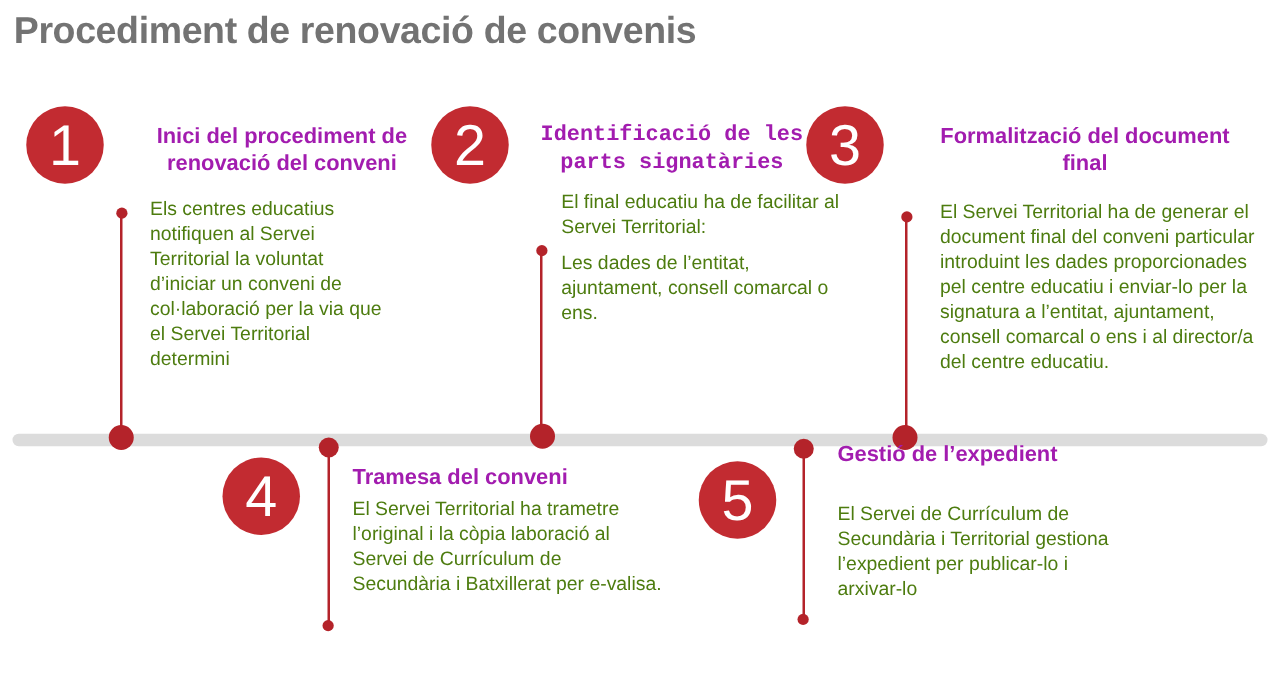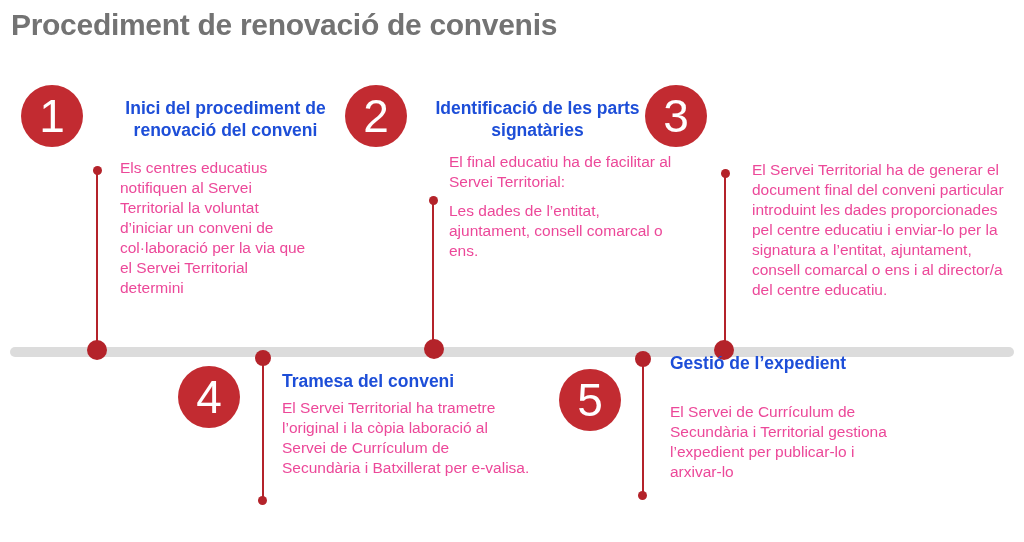--- a/index.html
+++ b/index.html
@@ -27,31 +27,31 @@
     font-size:46px;line-height:1;
   }
   .c1{left:21px;top:85px;}
   .c2{left:345px;top:85px;}
   .c3{left:645px;top:85px;}
   .c4{left:178px;top:366px;}
   .c5{left:559px;top:369px;}
 
   .step-title{
     position:absolute;margin:0;
-    font-size:17.5px;font-weight:bold;color:#1d4ed8;
+    font-size:17.5px;font-weight:bold;color:#a21caf;
     line-height:22px;
   }
   .t1{left:108px;top:97px;width:235px;text-align:center;}
-  .t2{left:430px;top:97px;width:215px;text-align:center;}
+  .t2{left:430px;top:97px;width:215px;text-align:center;font-family:Liberation Mono, monospace;}
   .t3{left:748px;top:97px;width:240px;text-align:center;}
   .t4{left:282px;top:370px;}
   .t5{left:670px;top:352px;}
 
   .step-body{
-    position:absolute;color:#ec4899;
+    position:absolute;color:#4d7c0f;
     font-size:15.5px;line-height:20px;
   }
   .step-body p{margin:0 0 9px 0;}
   .b1{left:120px;top:158px;width:192px;}
   .b2{left:449px;top:152px;width:228px;}
   .b3{left:752px;top:160px;width:252px;}
   .b4{left:282px;top:398px;width:248px;}
   .b5{left:670px;top:402px;width:228px;}
 
   .vline{position:absolute;width:2px;background:#b4232a;}
@@ -99,20 +99,21 @@
     <p>El final educatiu ha de facilitar al Servei Territorial:</p>
     <p>Les dades de l’entitat, ajuntament, consell comarcal o ens.</p>
   </div>
   <div class="vline l2"></div>
   <div class="dot dot-sm d2a"></div>
   <div class="dot dot-lg d2b"></div>
 
   <div class="circle c3">
     <span>3</span>
   </div>
+  <h2 class="step-title t3">Formalització del document final</h2>
   <div class="step-body b3">
     <p>El Servei Territorial ha de generar el document final del conveni particular introduint les dades proporcionades pel centre educatiu i enviar-lo per la signatura a l’entitat, ajuntament, consell comarcal o ens i al director/a del centre educatiu.</p>
   </div>
   <div class="vline l3"></div>
   <div class="dot dot-sm d3a"></div>
   <div class="dot dot-lg d3b"></div>
 
   <div class="circle c4">
     <span>4</span>
   </div>

